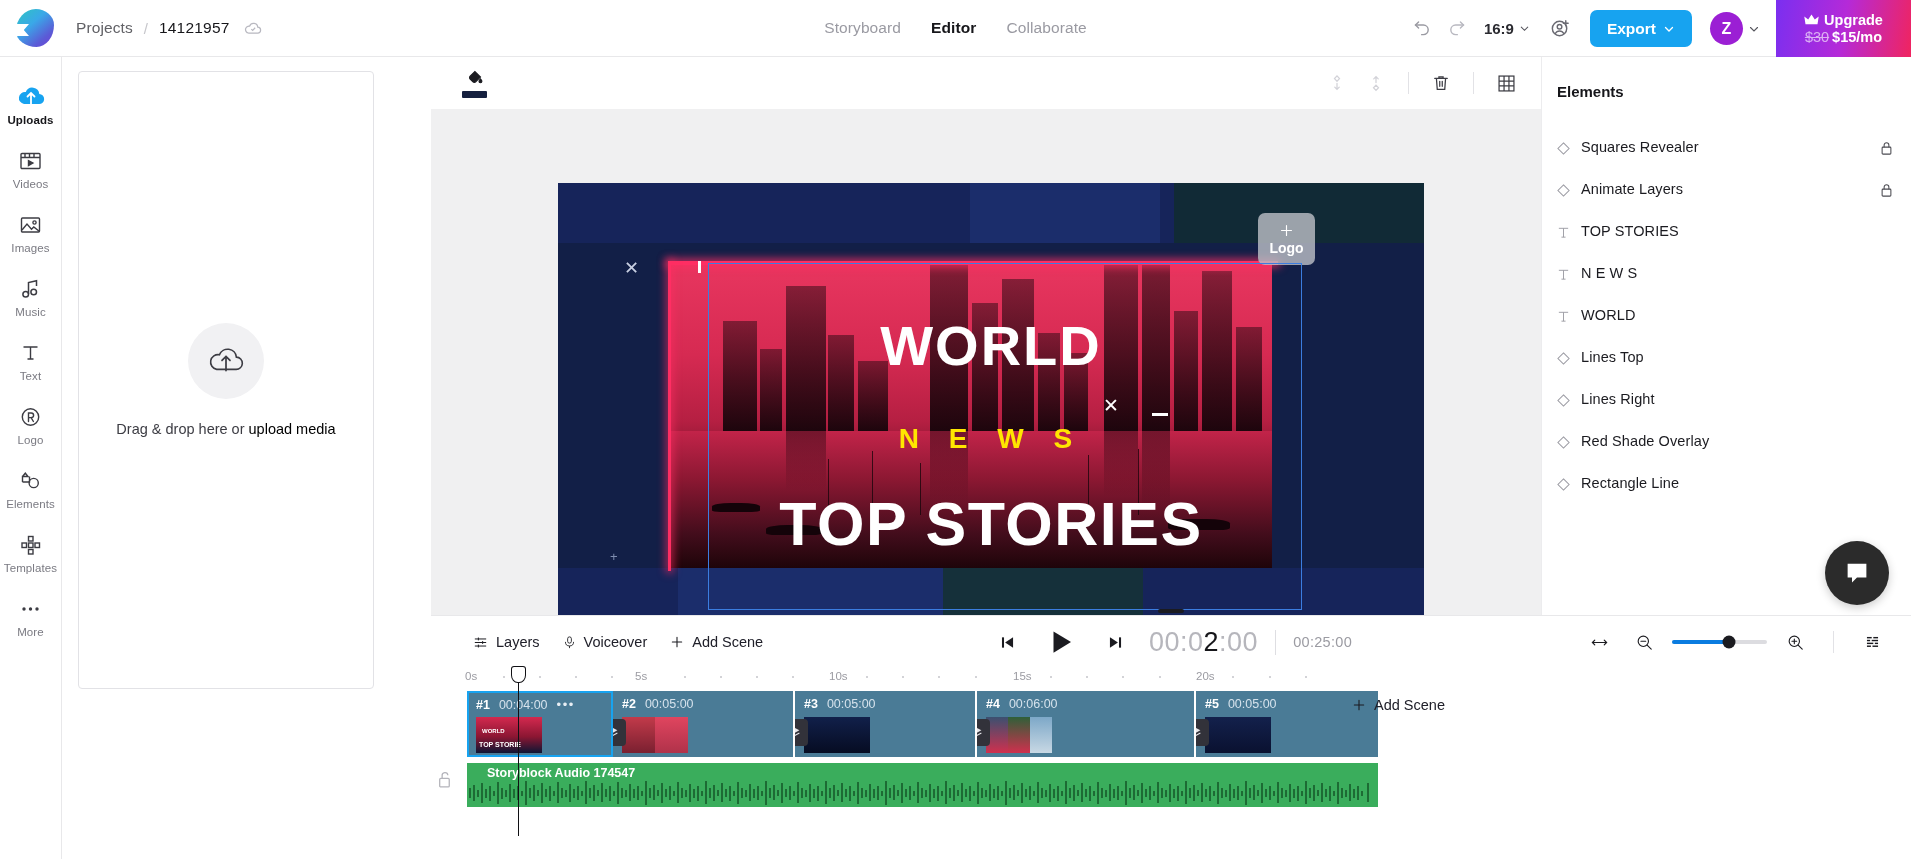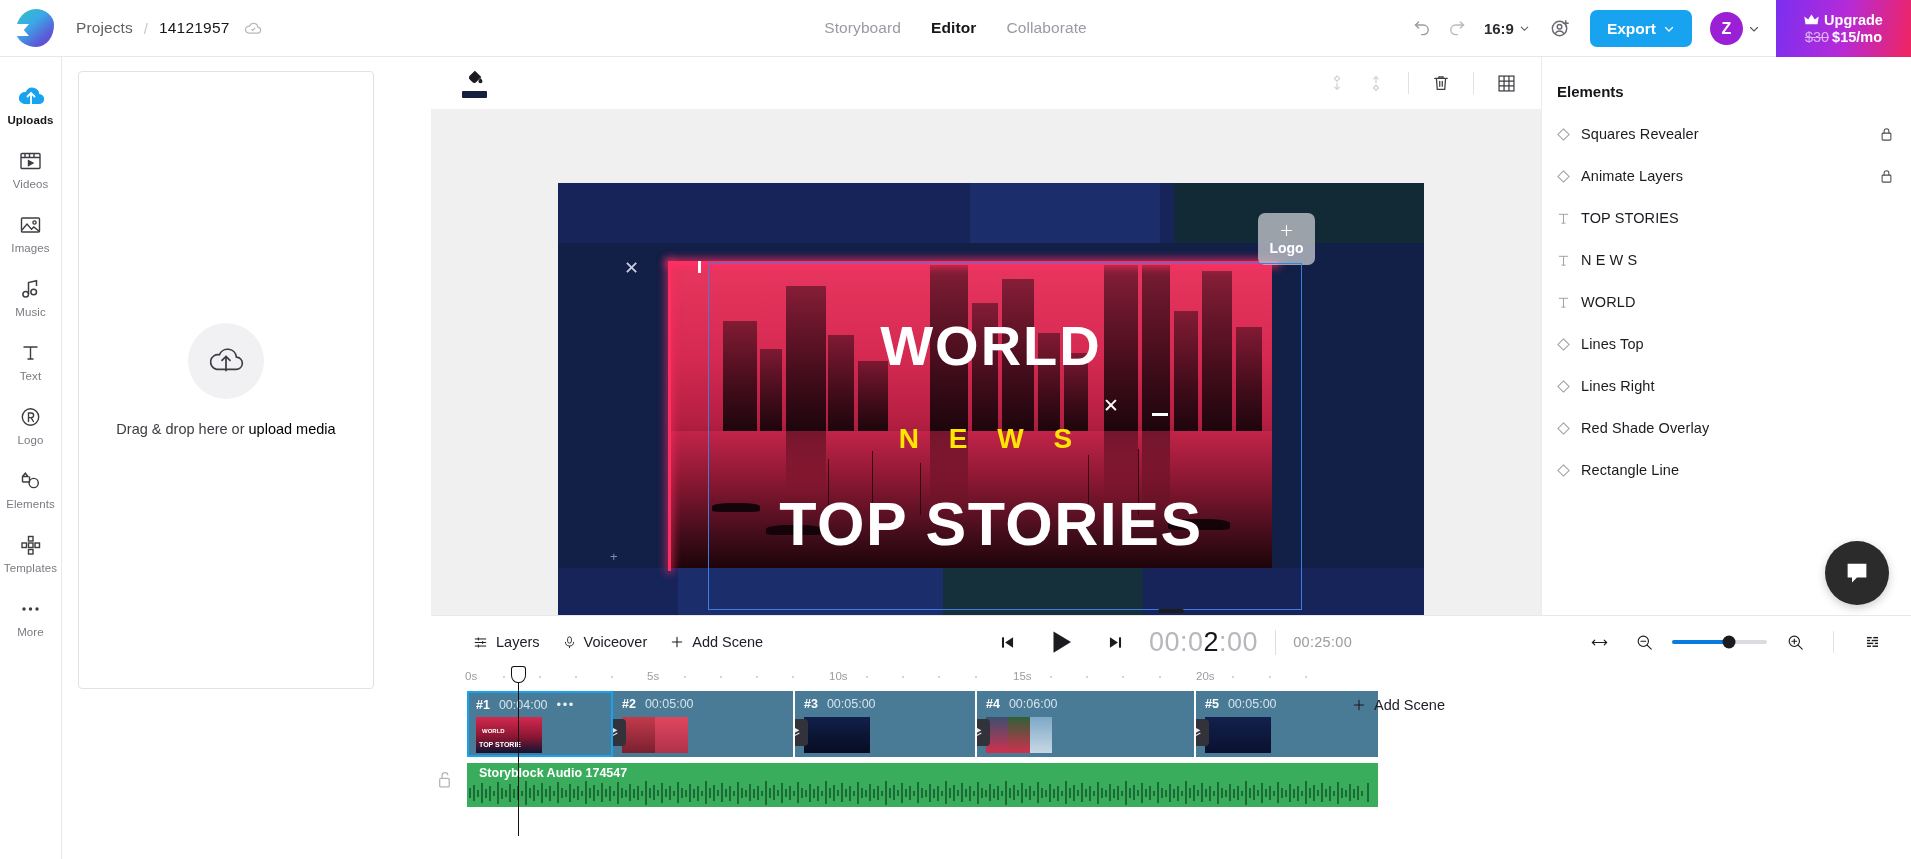--- a/index.html
+++ b/index.html
@@ -214,21 +214,21 @@
   .elements-panel {
     position: absolute; left: 1541px; top: 57px; width: 370px; height: 558px;
     background: #fff; border-left: 1px solid #ececee; padding: 0;
   }
   .elements-title {
     font-size: 15px; font-weight: bold; color: #16161a;
     padding: 26px 0 0 15px;
   }
   .el-list { margin-top: 13px; }
   .el-row {
-    display: flex; align-items: center; height: 42px;
+    display: flex; align-items: flex-end; height: 42px;
     padding: 0 18px 0 15px; cursor: pointer;
   }
   .el-icon { width: 24px; display: flex; align-items: center; color: #8f8f97; }
   .el-name { font-size: 14.5px; color: #1b1b20; flex: 1; letter-spacing: .1px; }
   .el-lock { display: flex; align-items: center; }
 
   
   .chat-fab {
     position: absolute; right: 22px; bottom: 10px; width: 64px; height: 64px;
     border-radius: 50%; background: #2b2b2b; display: flex;
@@ -296,21 +296,21 @@
   .layer-badge {
     position: absolute; left: -14px; bottom: 11px; width: 27px; height: 27px;
     background: #32323a; border-radius: 4px; display: flex;
     align-items: center; justify-content: center; z-index: 5;
   }
   .audio-track {
     position: absolute; left: 36px; top: 95px; height: 44px;
     background: #3aad5c; overflow: hidden; cursor: pointer;
   }
   .audio-title {
-    position: absolute; left: 12px; top: 3px; color: #fff;
+    position: absolute; left: 20px; top: 3px; color: #fff;
     font-size: 12.5px; font-weight: bold; z-index: 2;
   }
   .wave { position: absolute; left: 0; top: 16px; width: 100%; height: 28px; }
   .lock-left { position: absolute; left: 6px; top: 103px; }
   .playhead { position: absolute; top: 0; width: 1px; background: #101014; z-index: 9; }
   .playhead-cap {
     position: absolute; top: -2px; left: -7px; width: 15px; height: 17px;
     background: #fff; border: 1.6px solid #101014;
     border-radius: 3px 3px 45% 45%;
   }
@@ -804,21 +804,21 @@
             <rect x="5" y="15.8" width="5" height="1.8"></rect>
               <rect x="12" y="15.8" width="7" height="1.8"></rect>
           </svg>
         </div>
       </div>
     </div>
 
     <div class="tl-body">
       <div class="ruler">
         <span class="ruler-lbl" style="left:34px;">0s</span>
-        <span class="ruler-lbl" style="left:216px;">5s</span>
+        <span class="ruler-lbl" style="left:204px;">5s</span>
         <span class="ruler-lbl" style="left:398px;">10s</span>
         <span class="ruler-lbl" style="left:582px;">15s</span>
         <span class="ruler-lbl" style="left:765px;">20s</span>
         <span class="ruler-dot" style="left:72px;"></span>
           <span class="ruler-dot" style="left:108px;"></span>
         <span class="ruler-dot" style="left:144px;"></span>
           <span class="ruler-dot" style="left:180px;"></span>
         <span class="ruler-dot" style="left:253px;"></span>
           <span class="ruler-dot" style="left:289px;"></span>
         <span class="ruler-dot" style="left:325px;"></span>

